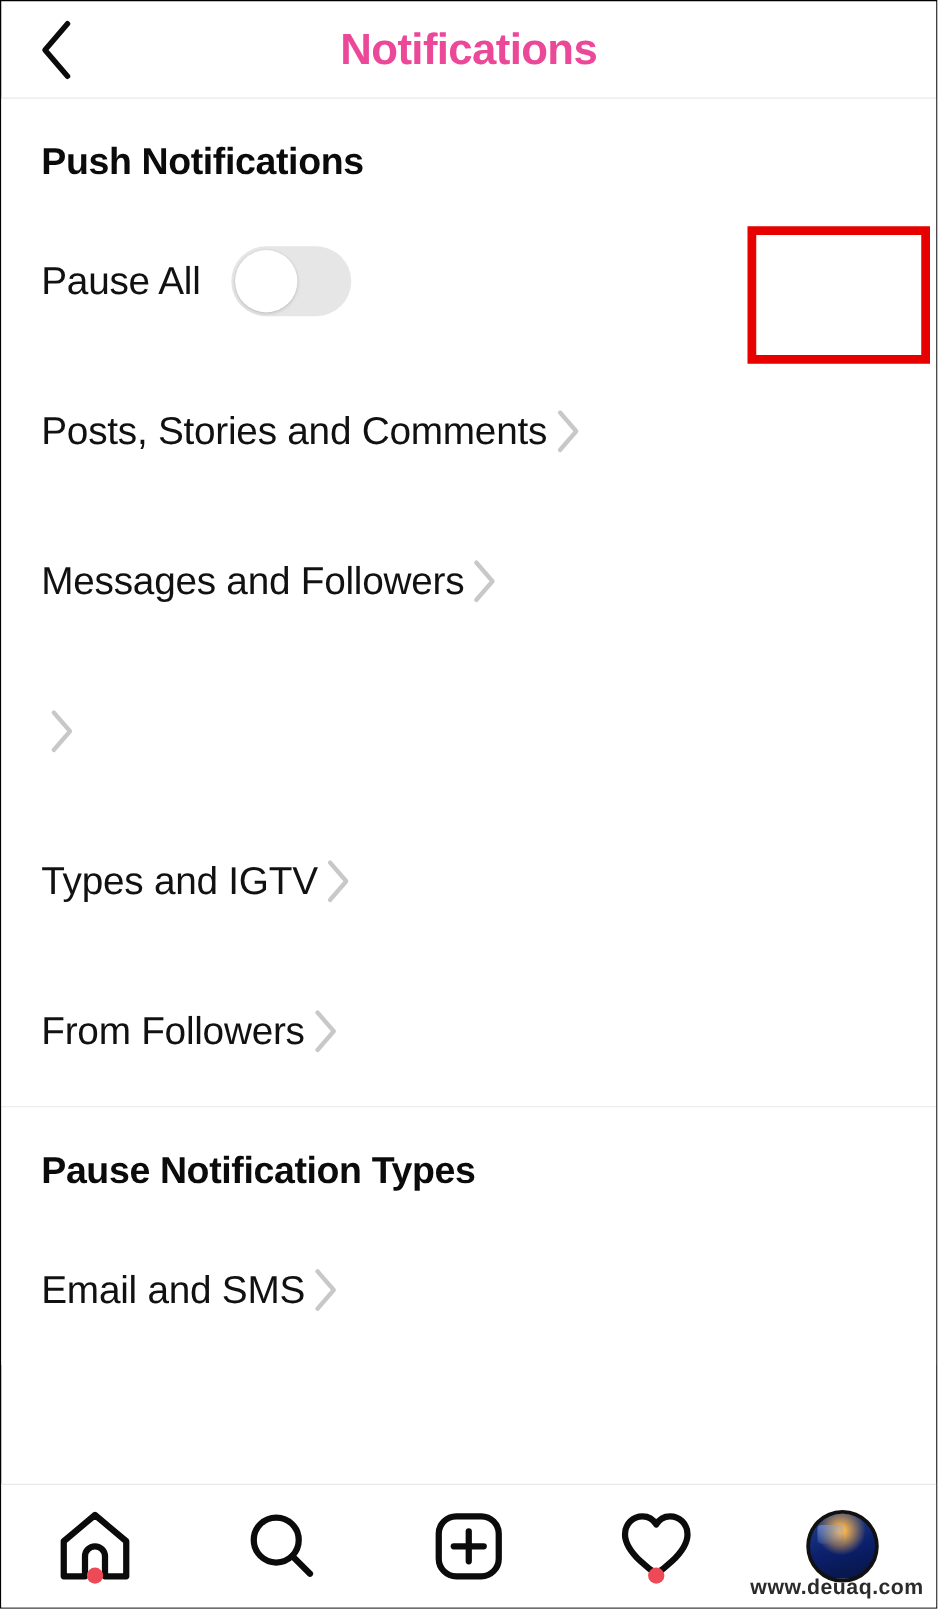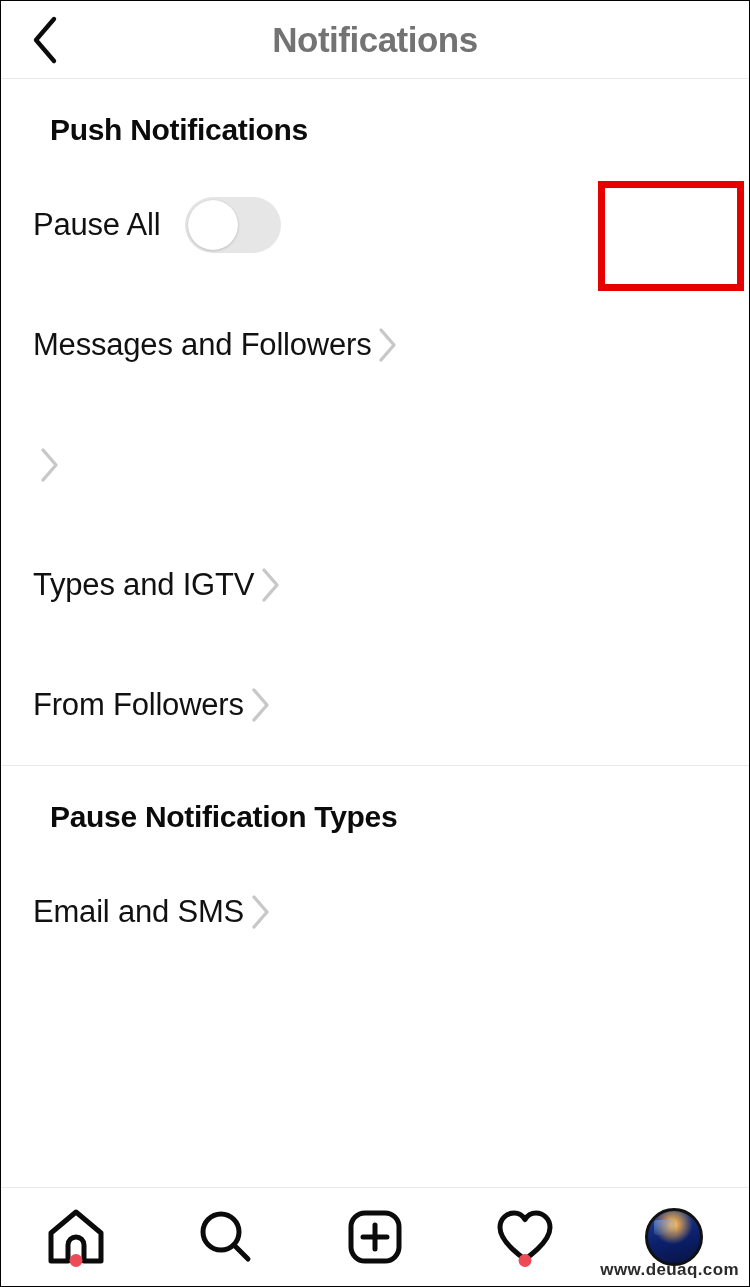--- a/index.html
+++ b/index.html
@@ -42,32 +42,32 @@
     justify-content: center;
     cursor: pointer;
   }
   .back-btn svg { display: block; }
   .header-title {
     width: 100%;
     text-align: center;
     font-size: 35px;
     font-weight: 700;
     letter-spacing: -0.5px;
-    color: #737373;
+    color: #ec4899;
   }
 
   
   .section { background: #ffffff; }
   .section-divider {
     height: 1px;
     background: #e9e9e9;
     width: 100%;
   }
   .section-header {
-    padding: 34px 32px 18px 49px;
+    padding: 34px 32px 18px 32px;
     font-size: 30px;
     font-weight: 700;
     color: #0b0b0b;
     letter-spacing: -0.3px;
   }
 
   .row {
     position: relative;
     display: flex;
     align-items: center;
@@ -223,20 +223,28 @@
 
     <div class="row">
       <span class="row-label">Pause All</span>
       <div class="toggle-cell">
         <div class="toggle">
           <div class="knob"></div>
         </div>
       </div>
     </div>
 
+    <div class="row">
+      <span class="row-label">Posts, Stories and Comments</span>
+      <span class="chevron-right">
+        <svg width="22" height="36" viewBox="0 0 22 36" fill="none" xmlns="http://www.w3.org/2000/svg">
+          <path d="M4 3 L17 18 L4 33" stroke="#c8c8c8" stroke-width="3.4" stroke-linecap="round" stroke-linejoin="round"></path>
+        </svg>
+      </span>
+    </div>
 
     <div class="row">
       <span class="row-label">Messages and Followers</span>
       <span class="chevron-right">
         <svg width="22" height="36" viewBox="0 0 22 36" fill="none" xmlns="http://www.w3.org/2000/svg">
           <path d="M4 3 L17 18 L4 33" stroke="#c8c8c8" stroke-width="3.4" stroke-linecap="round" stroke-linejoin="round"></path>
         </svg>
       </span>
     </div>
 

